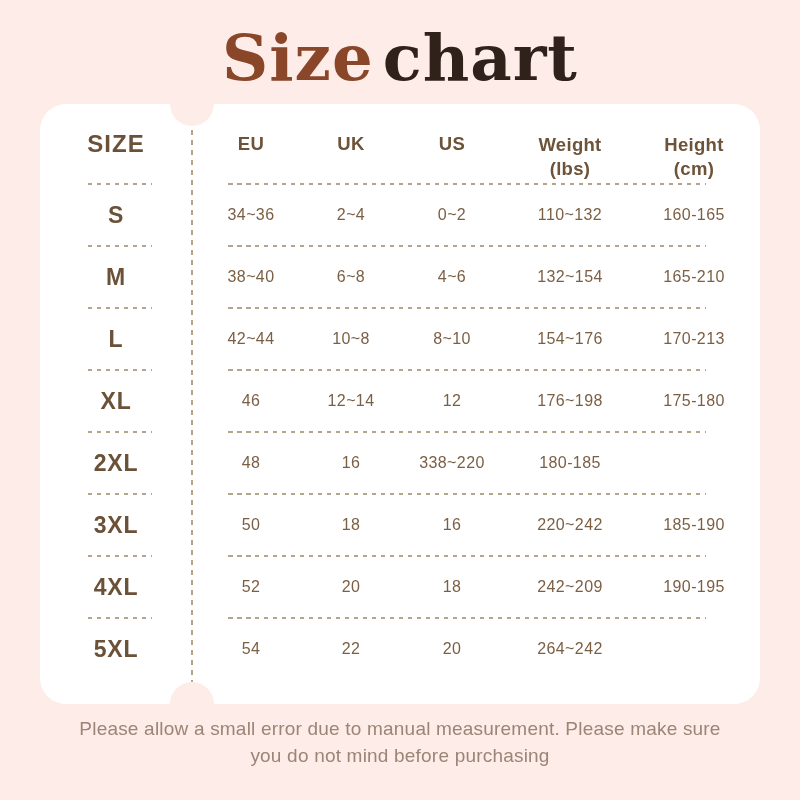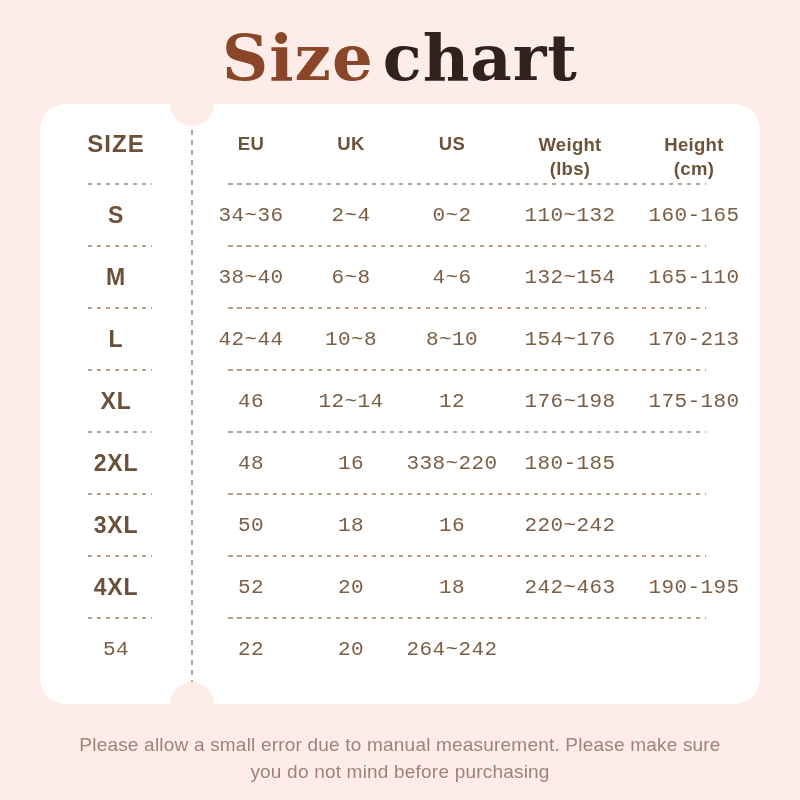--- a/index.html
+++ b/index.html
@@ -80,45 +80,44 @@
     letter-spacing:.3px;
   }
   .h-col.two-line{flex-direction:column;line-height:1.25;margin-top:25px;}
   .row-label{
     font-size:23px;
     font-weight:700;
     letter-spacing:.8px;
     color:var(--label-text);
   }
   .data-cell{
-    font-size:21px;
+    font-size:16px;
     font-weight:400;
     letter-spacing:.4px;
     color:var(--data-text);
-    font-family:Liberation Mono, monospace;
   }
   .divider{position:relative;height:0;}
   .dash-short,.dash-long{
     position:absolute;
     top:-1px;height:1.6px;
     background:repeating-linear-gradient(90deg,var(--dash) 0 4.5px,transparent 4.5px 9px);
   }
   .dash-short{left:48px;width:64px;}
   .dash-long{left:188px;width:478px;}
   .footer{
     position:absolute;
     top:716px;left:60px;
     width:680px;
     text-align:center;
     font-size:19px;
     line-height:1.42;
     letter-spacing:.2px;
     color:var(--footer-text);
   }
-  .footer-inner{max-width:645px;margin:16px auto;}
+  .footer-inner{max-width:645px;margin:0 auto;}
 </style>
 </head>
 <body>
 
 <h1 class="title"><span class="t-accent">Size</span><span class="t-dark">chart</span></h1>
 
 <div class="card">
   <div class="notch notch-top"></div>
   <div class="notch notch-bottom"></div>
   <div class="v-divider"></div>
@@ -154,21 +153,21 @@
       <div class="divider">
         <span class="dash-short"></span>
         <span class="dash-long"></span>
       </div>
       <div class="t-row">
         <div class="cell row-label">M</div>
         <div class="cell data-cell">38~40</div>
         <div class="cell data-cell">6~8</div>
         <div class="cell data-cell">4~6</div>
         <div class="cell data-cell">132~154</div>
-        <div class="cell data-cell">165-110</div>
+        <div class="cell data-cell">165-210</div>
       </div>
       <div class="divider">
         <span class="dash-short"></span>
         <span class="dash-long"></span>
       </div>
       <div class="t-row">
         <div class="cell row-label">L</div>
         <div class="cell data-cell">42~44</div>
         <div class="cell data-cell">10~8</div>
         <div class="cell data-cell">8~10</div>
@@ -201,38 +200,40 @@
       <div class="divider">
         <span class="dash-short"></span>
         <span class="dash-long"></span>
       </div>
       <div class="t-row">
         <div class="cell row-label">3XL</div>
         <div class="cell data-cell">50</div>
         <div class="cell data-cell">18</div>
         <div class="cell data-cell">16</div>
         <div class="cell data-cell">220~242</div>
+        <div class="cell data-cell">185-190</div>
       </div>
       <div class="divider">
         <span class="dash-short"></span>
         <span class="dash-long"></span>
       </div>
       <div class="t-row">
         <div class="cell row-label">4XL</div>
         <div class="cell data-cell">52</div>
         <div class="cell data-cell">20</div>
         <div class="cell data-cell">18</div>
-        <div class="cell data-cell">242~463</div>
+        <div class="cell data-cell">242~209</div>
         <div class="cell data-cell">190-195</div>
       </div>
       <div class="divider">
         <span class="dash-short"></span>
         <span class="dash-long"></span>
       </div>
       <div class="t-row">
+        <div class="cell row-label">5XL</div>
         <div class="cell data-cell">54</div>
         <div class="cell data-cell">22</div>
         <div class="cell data-cell">20</div>
         <div class="cell data-cell">264~242</div>
       </div>
     </div>
 </div>
 
 <p class="footer">
     <span class="footer-inner" style="display:block">Please allow a small error due to manual measurement. Please make sure you do not mind before purchasing</span>

